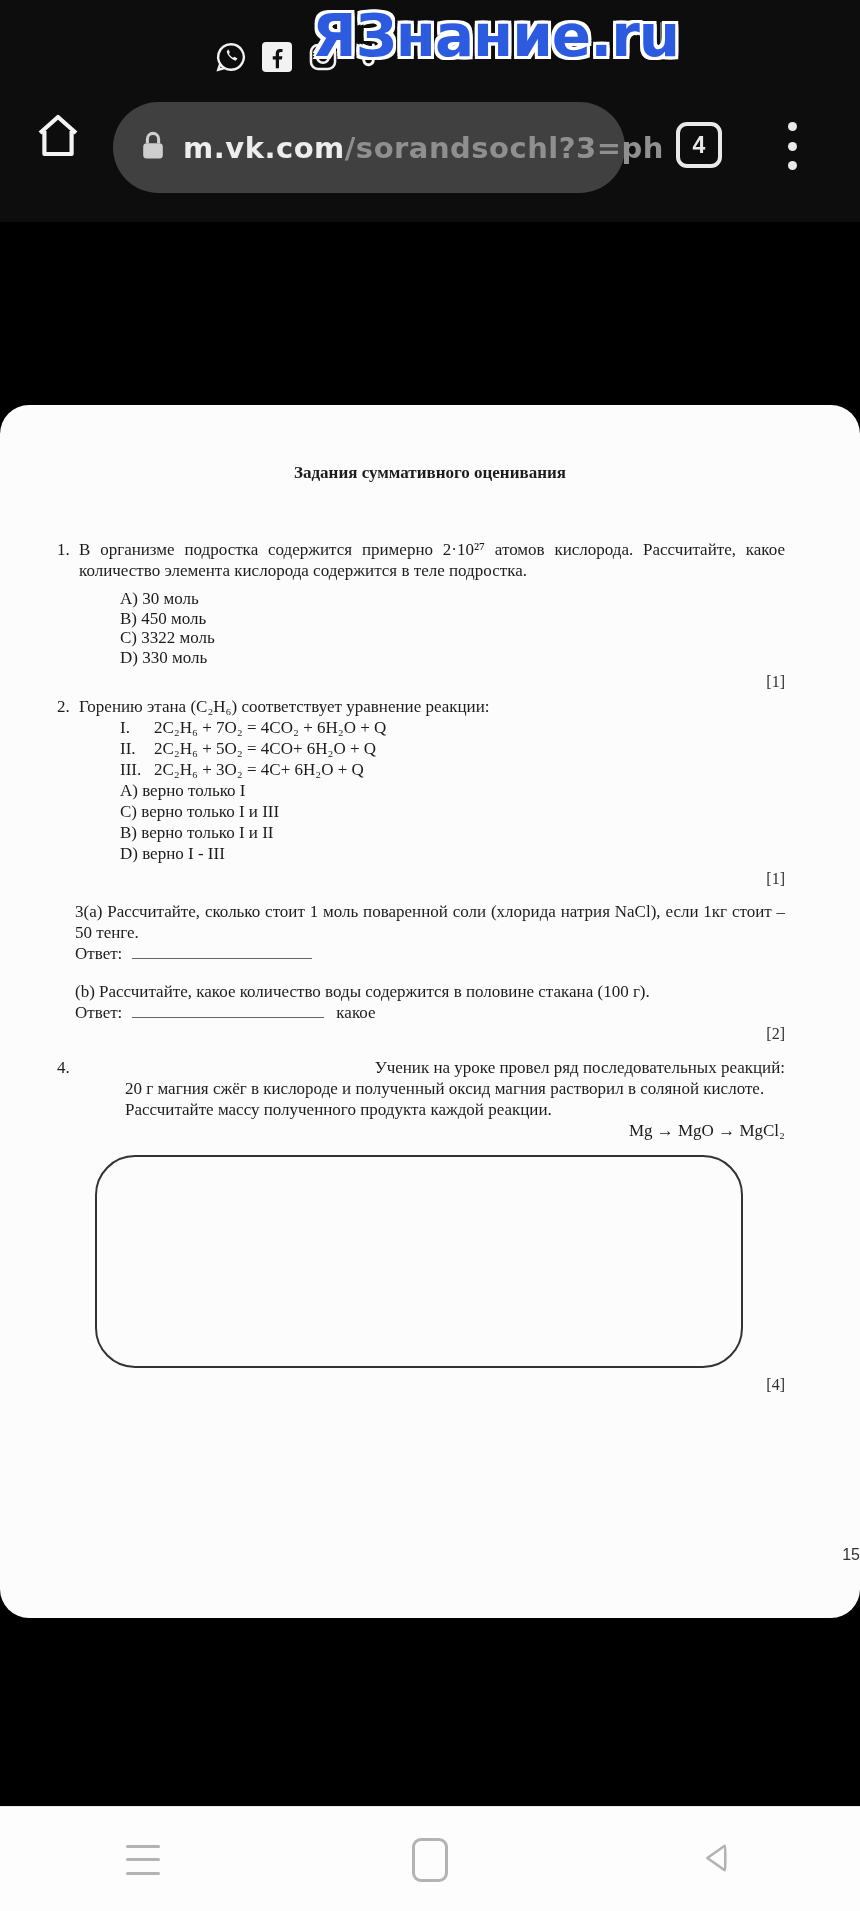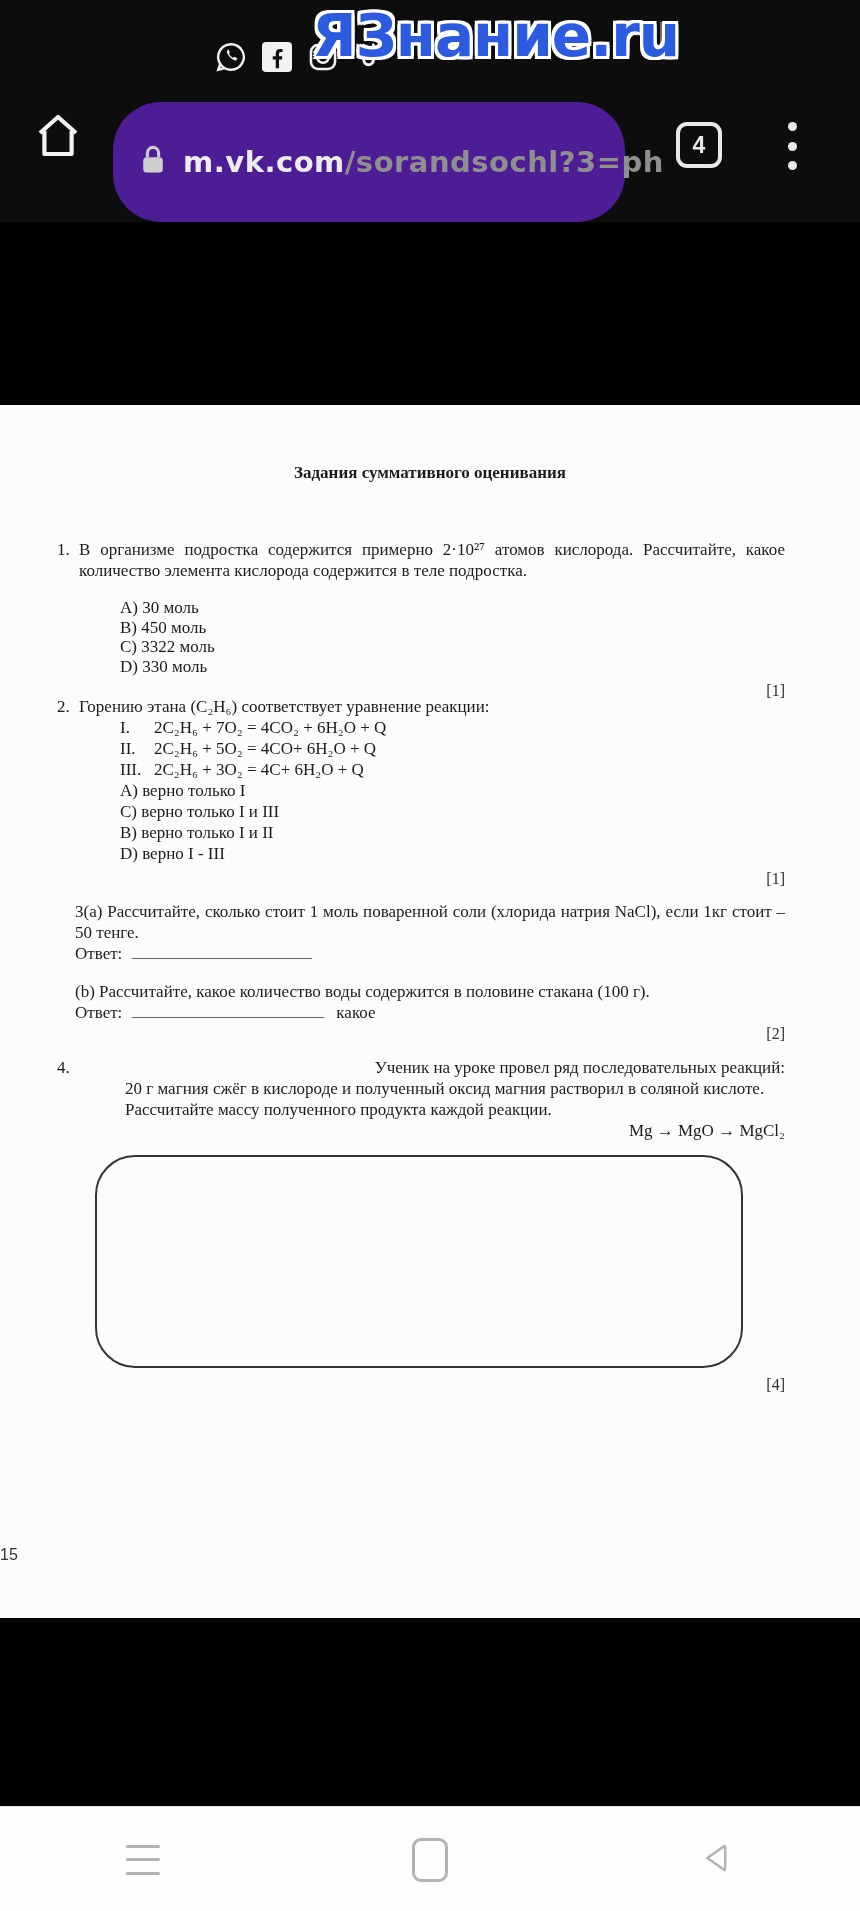--- a/index.html
+++ b/index.html
@@ -14,41 +14,41 @@
   .fb-box{width:30px;height:30px;background:#f2f2f2;border-radius:4px;}
   .signal-hint{position:absolute;left:640px;top:22px;display:flex;align-items:flex-end;gap:5px;opacity:.5;}
   .signal-hint i{display:block;width:5px;background:#cfcfcf;border-radius:1px;}
   .logo{position:absolute;left:312px;top:2px;z-index:2;
         font-family:"DejaVu Sans", sans-serif;font-weight:bold;font-size:58px;letter-spacing:-1px;
         color:#2d5be0;
         text-shadow:-3px -3px 0 #fff,3px -3px 0 #fff,-3px 3px 0 #fff,3px 3px 0 #fff,
                      0 -3px 0 #fff,0 3px 0 #fff,-3px 0 0 #fff,3px 0 0 #fff;}
   .address-row{position:absolute;left:0;top:96px;width:860px;height:110px;}
   .home-btn{position:absolute;left:34px;top:112px;width:48px;height:52px;top:14px;}
-  .url-pill{position:absolute;left:113px;top:6px;width:512px;height:120px;background:#4c1d95;
+  .url-pill{position:absolute;left:113px;top:6px;width:512px;height:91px;background:#404040;
             border-radius:48px;display:flex;align-items:center;}
   .lock{margin-left:26px;flex:0 0 auto;}
   .url-text{margin-left:16px;font-size:29px;font-weight:bold;letter-spacing:.5px;white-space:nowrap;
             font-family:"DejaVu Sans", sans-serif;}
   .url-host{color:#ededed;}
   .url-path{color:#8f8f8f;font-weight:bold;}
   .tab-counter{position:absolute;left:676px;top:26px;width:38px;height:38px;border:4px solid #e9e9e9;
                border-radius:11px;display:flex;align-items:center;justify-content:center;
                color:#e9e9e9;font-size:23px;font-weight:bold;}
   .menu-dots{position:absolute;left:786px;top:26px;width:12px;height:48px;display:flex;
              flex-direction:column;justify-content:space-between;align-items:center;}
   .menu-dots i{display:block;width:9px;height:9px;border-radius:50%;background:#e9e9e9;}
 
   
   .gap-top{position:absolute;left:0;top:222px;width:860px;height:183px;background:#000;}
   .gap-bottom{position:absolute;left:0;top:1618px;width:860px;height:188px;background:#000;}
 
   
   .page{position:absolute;left:0;top:405px;width:860px;height:1213px;background:#fcfcfc;
-        font-family:"Liberation Serif","DejaVu Serif",serif;color:#1c1c1c;font-size:17px;}
+        font-family:"Liberation Serif","DejaVu Serif",serif;color:#1c1c1c;font-size:17px;border-radius:29px;}
   .doc-title{position:absolute;left:0;top:57px;width:860px;text-align:center;font-weight:bold;
              line-height:21px;}
   .qblock{position:absolute;left:57px;width:728px;line-height:21px;}
   .qrow{display:flex;}
   .qnum{flex:0 0 22px;}
   .qtext{flex:1;text-align:justify;}
   .opts{margin-left:63px;}
   .opts-tight div{line-height:19.5px;}
   .eqs{margin-left:63px;}
   .eqrow{display:flex;}
@@ -57,21 +57,21 @@
   .para{text-align:justify;}
   .answer-row{white-space:nowrap;}
   .answer-line{display:inline-block;width:180px;border-bottom:1.5px solid #666;height:14px;
                margin-left:10px;vertical-align:baseline;}
   .answer-line.b{width:192px;}
   .answer-suffix{margin-left:12px;}
   .indent{margin-left:68px;}
   .equation-center{text-align:right;width:100%;}
   .answer-box{margin-left:38px;margin-top:14px;width:644px;height:209px;
               border:2px solid #333;border-radius:40px;background:#fcfcfc;}
-  .page-number{position:absolute;left:0;top:1141px;width:860px;text-align:left;
+  .page-number{position:absolute;left:0;top:1141px;width:860px;text-align:right;
                font-family:"Liberation Sans",sans-serif;font-size:16px;color:#333;}
 
   
   .navbar{position:absolute;left:0;top:1806px;width:860px;height:105px;background:#fdfdfd;
           border-top:1px solid #e6e6e6;display:flex;align-items:center;}
   .nav-slot{flex:1;display:flex;justify-content:center;align-items:center;}
   .hamburger{width:34px;height:30px;display:flex;flex-direction:column;justify-content:space-between;}
   .hamburger i{display:block;height:3px;background:#b3b3b3;border-radius:2px;}
   .nav-square{width:30px;height:38px;border:3px solid #b3b3b3;border-radius:9px;}
 </style>
@@ -149,21 +149,21 @@
 
     <div class="doc-title">
       <div>Задания суммативного оценивания</div>
     </div>
 
     <div class="qblock" style="top:134px">
       <div class="qrow">
         <span class="qnum">1.</span>
         <div class="qtext">В организме подростка содержится примерно 2·10²⁷ атомов кислорода. Рассчитайте, какое количество элемента кислорода содержится в теле подростка.</div>
       </div>
-      <div class="opts opts-tight" style="margin-top:17px">
+      <div class="opts opts-tight" style="margin-top:8px">
         <div>A) 30 моль</div>
         <div>B) 450 моль</div>
         <div>C) 3322 моль</div>
         <div>D) 330 моль</div>
       </div>
       <div class="mark">[1]</div>
     </div>
 
     <div class="qblock" style="top:291px">
       <div class="qrow">

